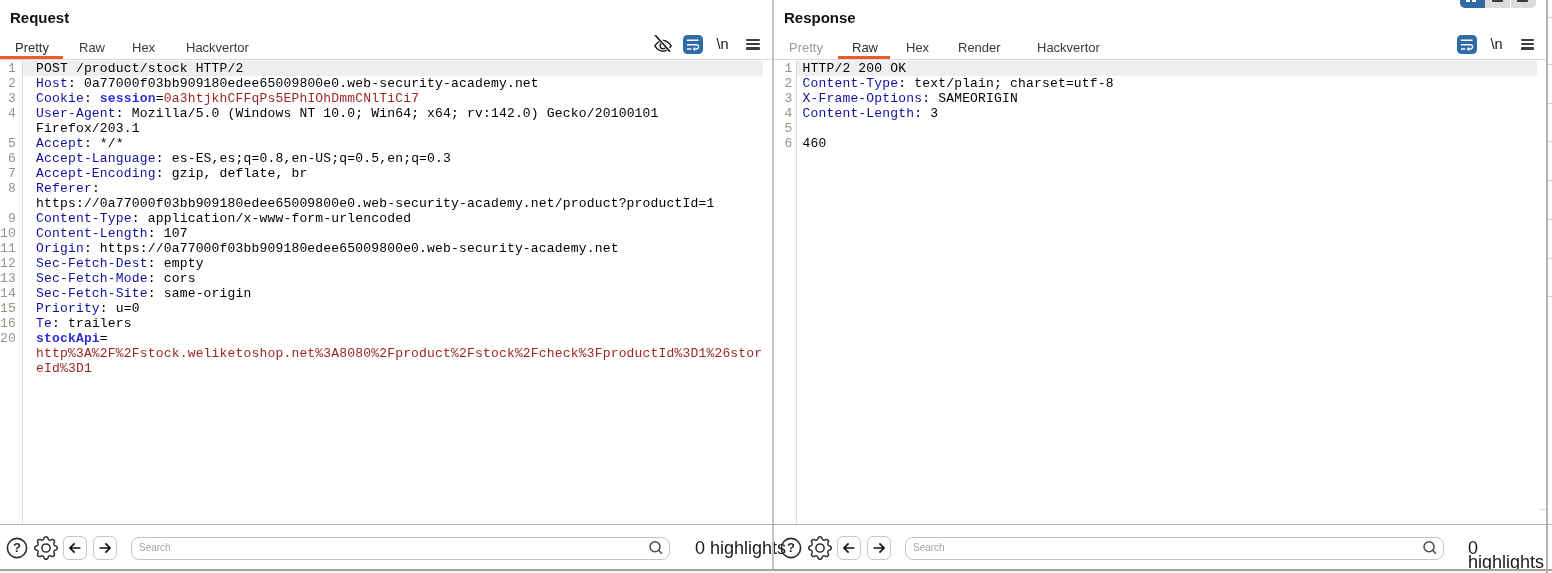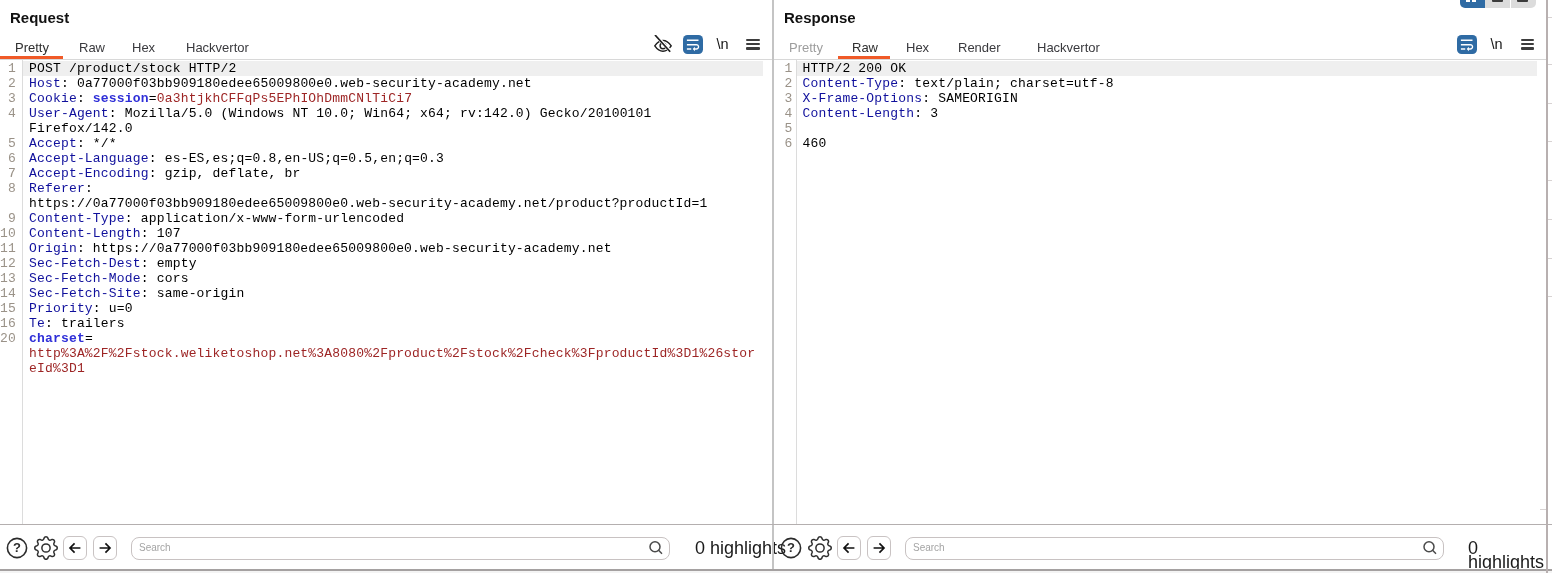--- a/index.html
+++ b/index.html
@@ -3,21 +3,21 @@
 *{margin:0;padding:0;box-sizing:border-box}
 html,body{width:1552px;height:573px;background:#fff;overflow:hidden;position:relative;
   font-family:"Liberation Sans",sans-serif;}
 .abs{position:absolute}
 .title{font:bold 15px "Liberation Sans",sans-serif;color:#111}
 .tab{font:13px "Liberation Sans",sans-serif;color:#3a3a3e;position:absolute;top:0;line-height:23px}
 .tab.dis{color:#9d9d9d}
 .mono{font-family:"Liberation Mono",monospace;font-size:13px;letter-spacing:0.18px;line-height:15px}
 .row{display:flex;height:15px;overflow:hidden}
 .ln{flex:0 0 16px;text-align:right;color:#9a9288;white-space:pre}
-.tx{margin-left:13px;white-space:pre}
+.tx{margin-left:20px;white-space:pre}
 .rp .ln{flex:0 0 18.5px}
 .rp .tx{margin-left:10px}
 .h{color:#10109c}
 .p{color:#2f2fd8;font-weight:bold}
 .r{color:#9d2525}
 .vline{position:absolute;background:#dcdcdc;width:1px}
 .hl{position:absolute;background:#efefef;width:740px;height:15px;top:61px}
 .ubar{position:absolute;top:56px;height:3px;background:#f05a28}
 .tabborder{position:absolute;top:59px;height:1px;background:#d8d8d8}
 .btn{position:absolute;width:24px;height:24px;top:536px;border:1px solid #c9c3c3;border-radius:6px;display:flex;align-items:center;justify-content:center}
@@ -72,21 +72,21 @@
 <div class="row">
       <span class="ln">3</span>
       <span class="tx"><span class="h">Cookie</span>: <span class="p">session</span>=<span class="r">0a3htjkhCFFqPs5EPhIOhDmmCNlTiCi7</span></span>
     </div>
 <div class="row">
       <span class="ln">4</span>
       <span class="tx"><span class="h">User-Agent</span>: Mozilla/5.0 (Windows NT 10.0; Win64; x64; rv:142.0) Gecko/20100101</span>
     </div>
 <div class="row">
       <span class="ln"></span>
-      <span class="tx">Firefox/142.0</span>
+      <span class="tx">Firefox/203.1</span>
     </div>
 <div class="row">
       <span class="ln">5</span>
       <span class="tx"><span class="h">Accept</span>: */*</span>
     </div>
 <div class="row">
       <span class="ln">6</span>
       <span class="tx"><span class="h">Accept-Language</span>: es-ES,es;q=0.8,en-US;q=0.5,en;q=0.3</span>
     </div>
 <div class="row">
@@ -128,21 +128,21 @@
 <div class="row">
       <span class="ln">15</span>
       <span class="tx"><span class="h">Priority</span>: u=0</span>
     </div>
 <div class="row">
       <span class="ln">16</span>
       <span class="tx"><span class="h">Te</span>: trailers</span>
     </div>
 <div class="row">
       <span class="ln">20</span>
-      <span class="tx"><span class="p">charset</span>=</span>
+      <span class="tx"><span class="p">stockApi</span>=</span>
     </div>
 <div class="row">
       <span class="ln"></span>
       <span class="tx"><span class="r">http%3A%2F%2Fstock.weliketoshop.net%3A8080%2Fproduct%2Fstock%2Fcheck%3FproductId%3D1%26stor</span></span>
     </div>
 <div class="row">
       <span class="ln"></span>
       <span class="tx"><span class="r">eId%3D1</span></span>
     </div>
 </div>

